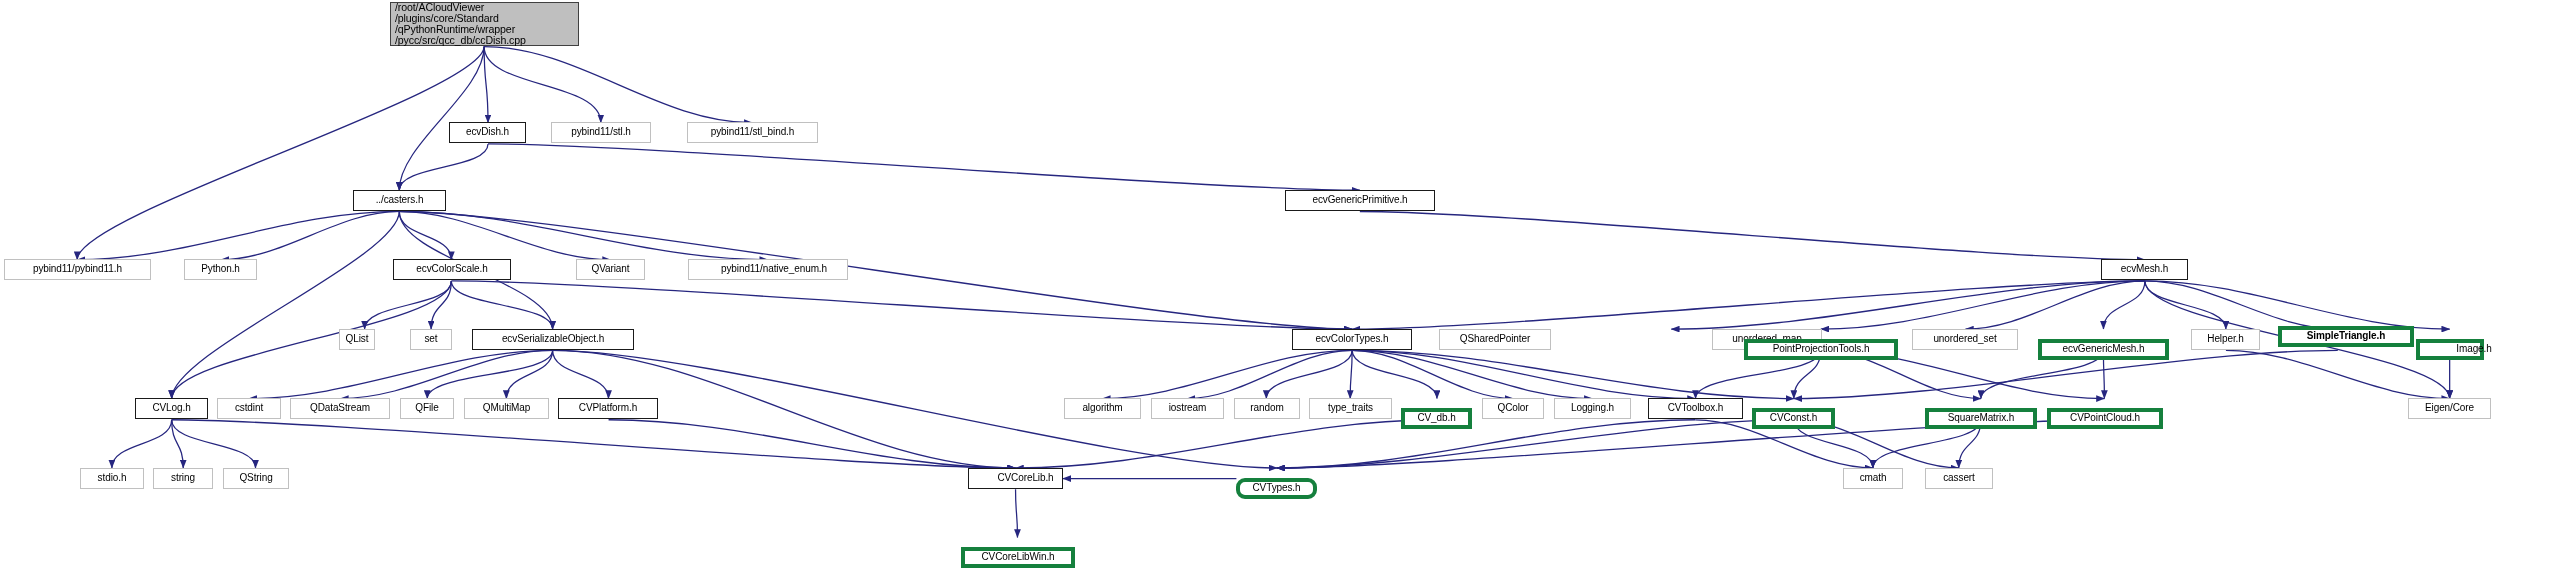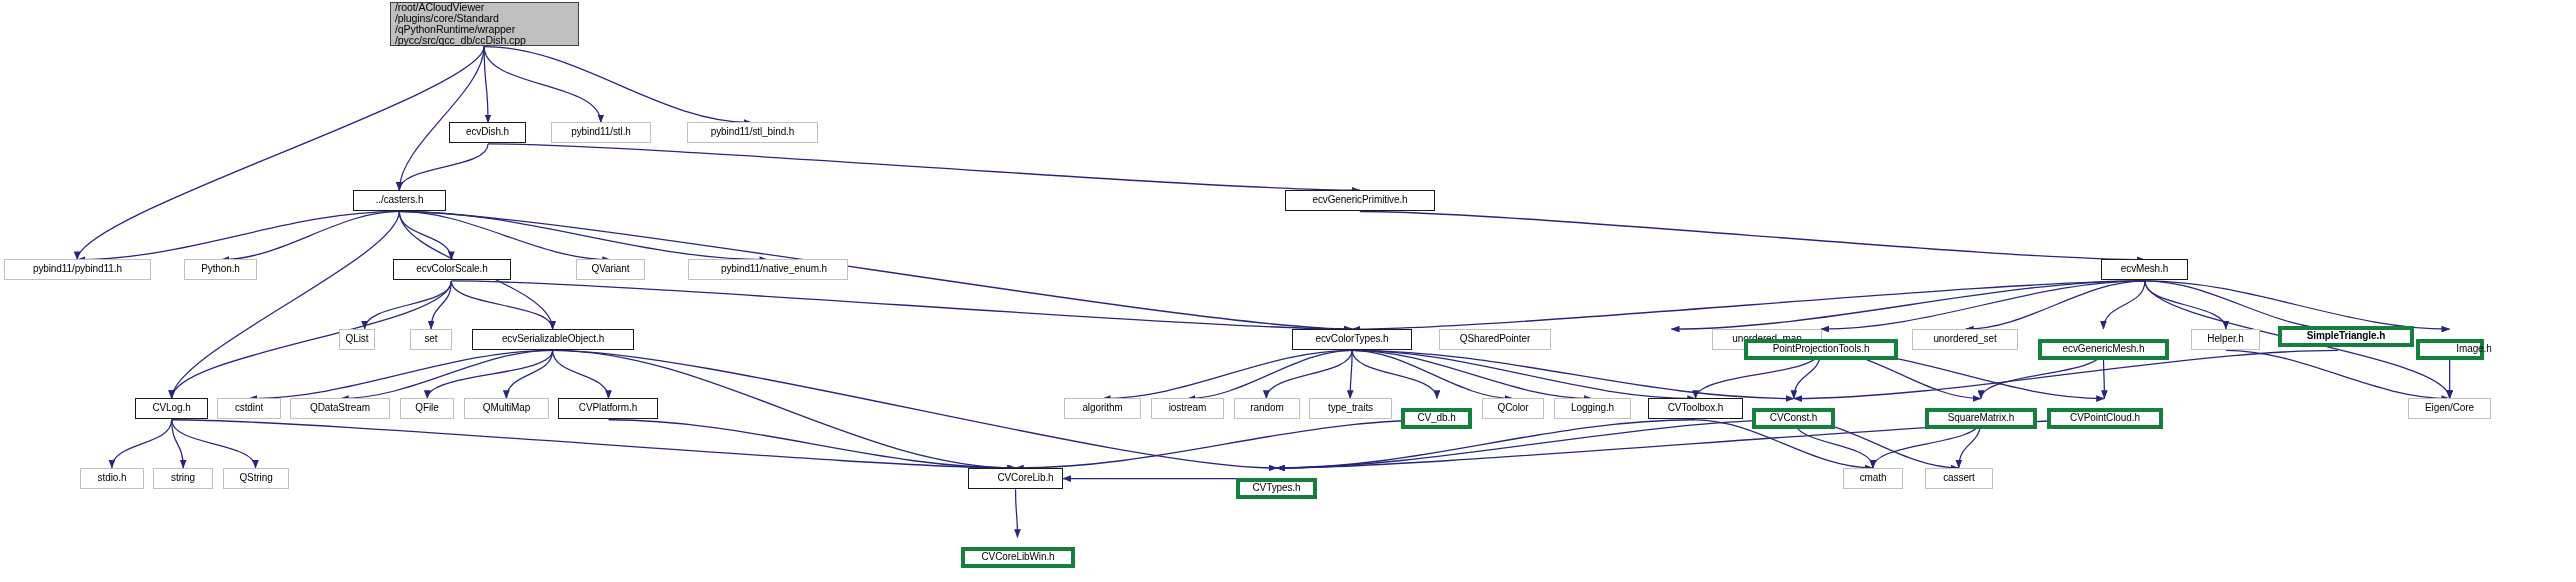--- a/index.html
+++ b/index.html
@@ -168,19 +168,19 @@
       <div class="node gray" style="left: 1554px; top: 398px; width: 77px; height: 21px;">Logging.h</div>
       <div class="node black" style="left: 1648px; top: 398px; width: 95px; height: 21px;">CVToolbox.h</div>
       <div class="node red" style="left: 1752px; top: 398px; width: 83px; height: 21px;">CVConst.h</div>
       <div class="node red" style="left: 1925px; top: 398px; width: 112px; height: 21px;">SquareMatrix.h</div>
       <div class="node red" style="left: 2047px; top: 398px; width: 116px; height: 21px;">CVPointCloud.h</div>
       <div class="node gray" style="left: 2408px; top: 398px; width: 83px; height: 21px;">Eigen/Core</div>
       <div class="node gray" style="left: 80px; top: 468px; width: 64px; height: 21px;">stdio.h</div>
       <div class="node gray" style="left: 153px; top: 468px; width: 60px; height: 21px;">string</div>
       <div class="node gray" style="left: 223px; top: 468px; width: 66px; height: 21px;">QString</div>
       <div class="node black" style="left: 968px; top: 468px; width: 95px; height: 21px; padding-left: 20px;">CVCoreLib.h</div>
-      <div class="node red" style="left: 1236px; top: 468px; width: 81px; height: 21px;">CVTypes.h</div>
+      <div class="node red" style="left: 1236px; top: 468px; width: 81px; height: 21px; border-radius: 9px;">CVTypes.h</div>
       <div class="node gray" style="left: 1843px; top: 468px; width: 60px; height: 21px;">cmath</div>
       <div class="node gray" style="left: 1925px; top: 468px; width: 68px; height: 21px;">cassert</div>
       <div class="node red" style="left: 961px; top: 537px; width: 114px; height: 21px;">CVCoreLibWin.h</div>
     </div>
 </div>
 
 
 </body></html>

